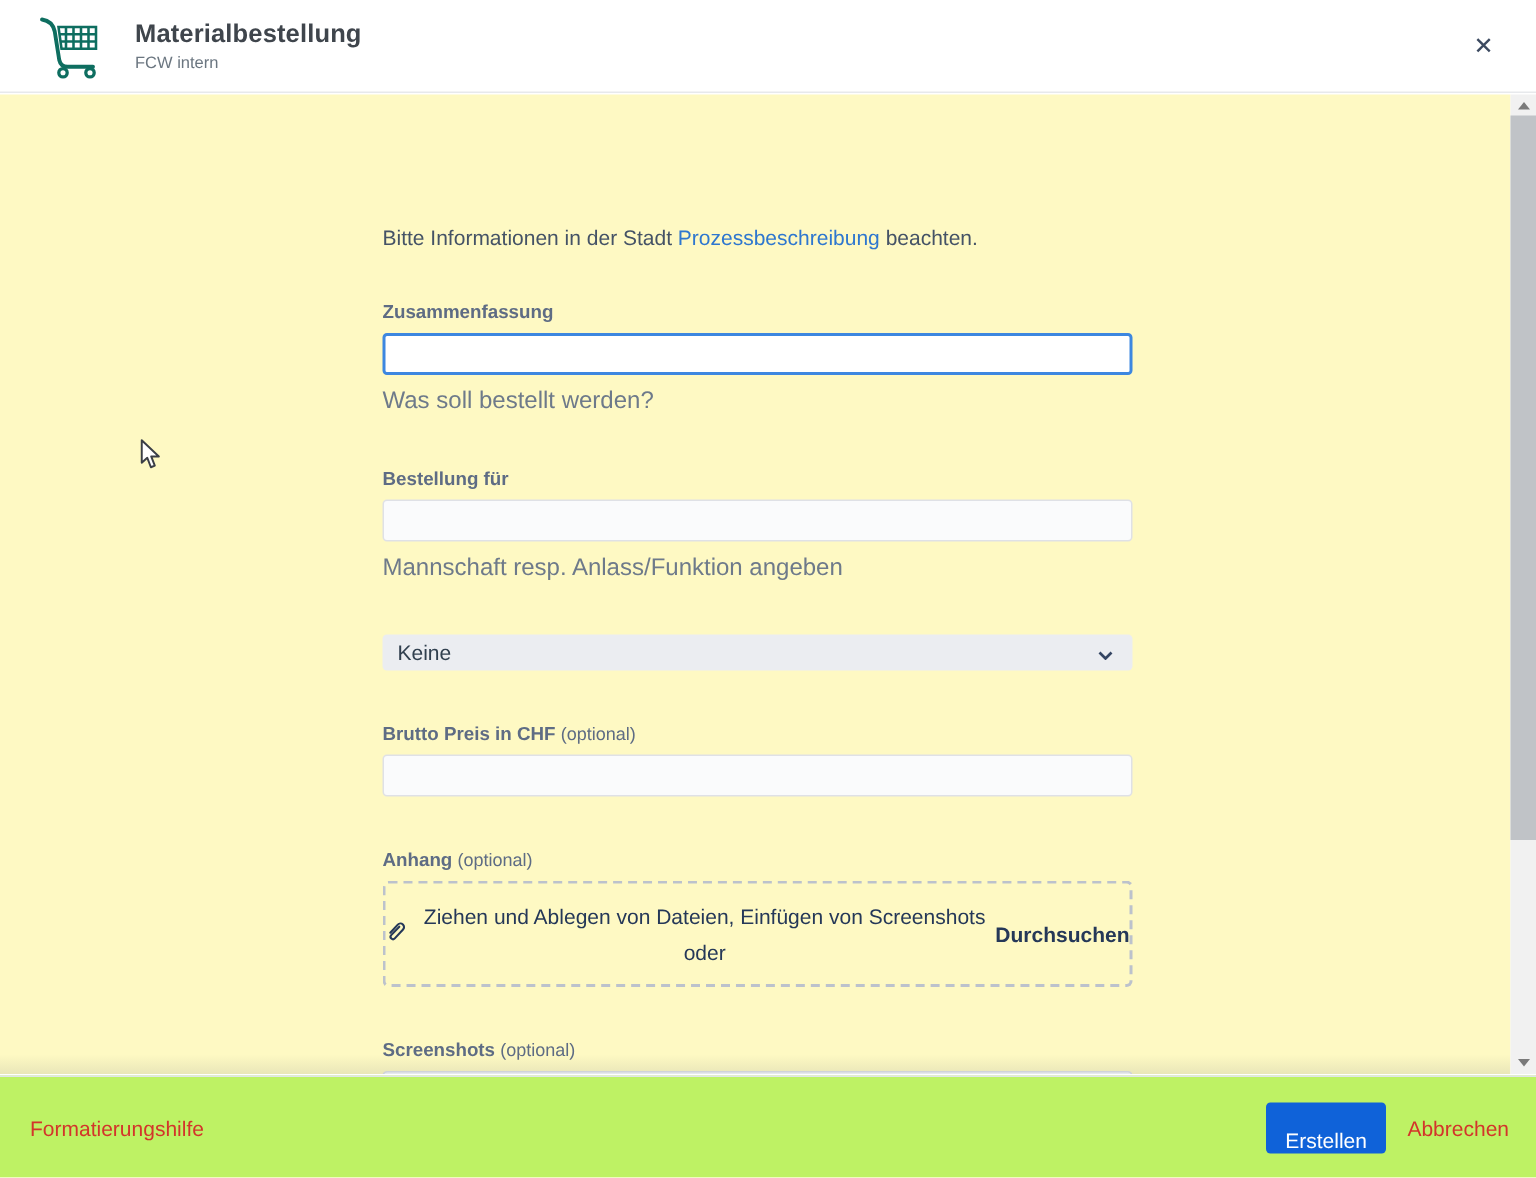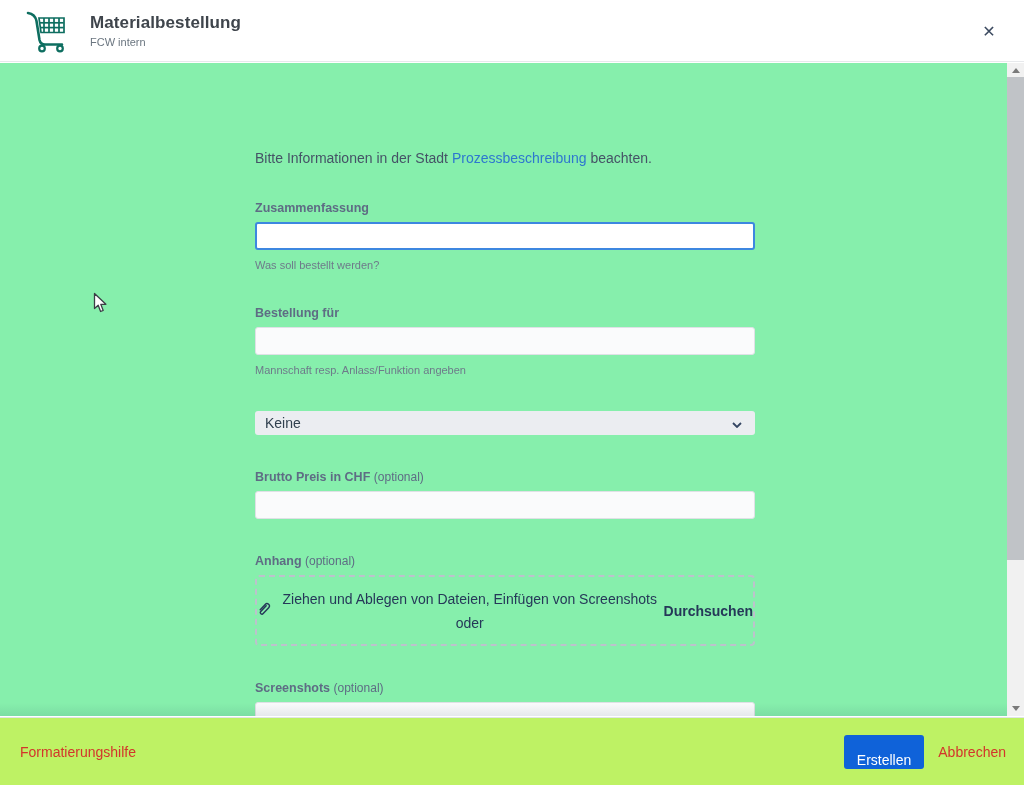--- a/index.html
+++ b/index.html
@@ -23,21 +23,21 @@
   .close-btn {
     position:absolute; right:24px; top:21px; width:22px; height:22px;
     font-size:16px; line-height:22px; text-align:center; color:#3c4a60;
     cursor:pointer; background:none; border:none;
     font-family:"Liberation Sans", sans-serif;
   }
 
   
   .scroll-area {
     position:absolute; top:63px; bottom:69px; left:0; right:17px;
-    overflow:hidden; background:#86efac;
+    overflow:hidden; background:#fef9c3;
   }
   .scroll-area::after {
     content:''; position:absolute; left:0; right:0; bottom:0; height:13px;
     background:linear-gradient(to bottom, rgba(23,43,77,0), rgba(23,43,77,0.09));
     pointer-events:none;
   }
   .form-col { margin-left:255px; width:500px; padding-top:87px; }
 
   .intro { font-size:14px; color:#455366; margin-bottom:30px; }
   .intro a { color:#2e77cf; text-decoration:none; cursor:pointer; }
@@ -50,21 +50,21 @@
     margin-bottom:7px;
   }
   .optional { font-weight:400; font-size:12px; color:#5e6c84; }
   .txt {
     display:block; width:100%; height:28px;
     border:1px solid #dfe1e6; background:#fafbfc; border-radius:3px;
     padding:0 8px; font-size:14px; color:#172b4d;
     font-family:"Liberation Sans", sans-serif;
   }
   .txt.focused { border:2px solid #3d87e0; background:#fff; }
-  .help { font-size:11px; color:#6e7a8a; margin-top:9px; }
+  .help { font-size:16px; color:#6e7a8a; margin-top:9px; }
 
   .select {
     height:24px; background:#ebedf1; border-radius:3px;
     display:flex; align-items:center; justify-content:space-between;
     padding:0 13px 0 10px; font-size:14px; color:#31404f; cursor:pointer;
   }
 
   .dropzone {
     height:71px; border:2px dashed #bcc2cc; border-radius:4px;
     display:flex; flex-direction:row; align-items:center; justify-content:center;

